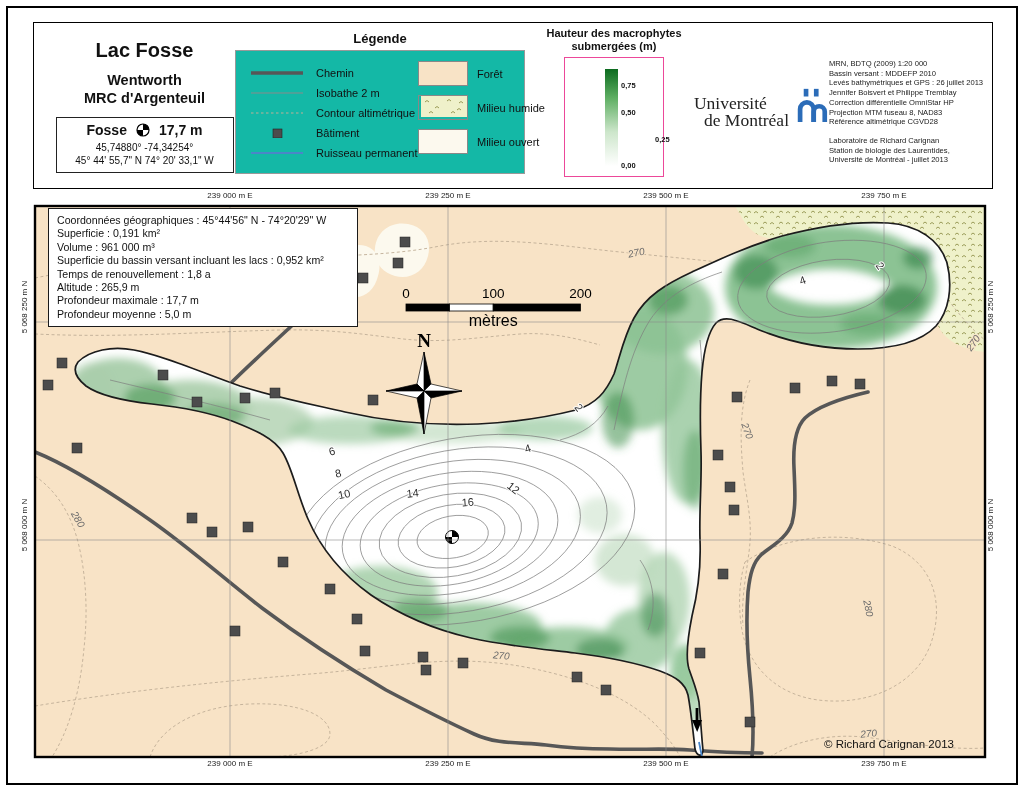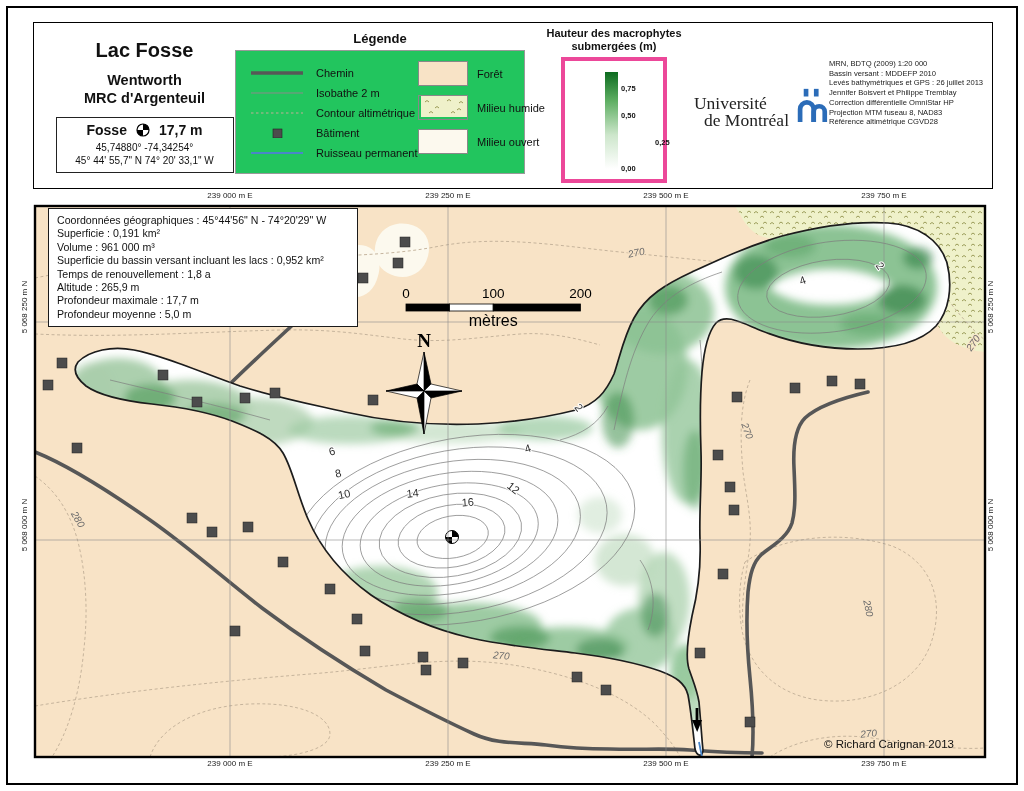--- a/index.html
+++ b/index.html
@@ -8,31 +8,31 @@
   
   .hdr{position:absolute;left:33px;top:22px;width:958px;height:165px;border:1.6px solid #000;background:#fff;z-index:20;}
   .title-block{position:absolute;left:8px;top:8px;width:205px;text-align:center;color:#111;}
   .lake-name{font-size:20px;font-weight:bold;margin-top:8px;}
   .sub-name{font-size:14.5px;font-weight:bold;line-height:18px;margin-top:9px;}
   .fosse-box{margin:10px auto 0 auto;width:172px;border:1.7px solid #222;padding:4px 2px 5px 2px;background:#fff;}
   .fosse-line{font-size:14px;font-weight:bold;display:flex;align-items:center;justify-content:center;gap:9px;}
   .coords{font-size:10px;margin-top:4px;line-height:12.5px;color:#111;}
   .legend-wrap{position:absolute;left:201px;top:8px;width:290px;}
   .legend-title{text-align:center;font-size:13px;font-weight:bold;color:#111;margin-bottom:4px;}
-  .legend-box{position:relative;border:1px solid #999;height:122px;background:#22c55e;}
+  .legend-box{position:relative;border:1px solid #999;height:122px;background:#14b8a6;}
   .leg-col-lines{position:absolute;left:12px;top:12px;}
   .leg-row{display:flex;align-items:center;height:20px;}
   .leg-sym{width:58px;margin-right:10px;display:flex;align-items:center;justify-content:center;}
   .leg-lab{font-size:11px;color:#111;white-space:nowrap;}
   .leg-col-areas{position:absolute;left:182px;top:10px;text-align:right;}
   .leg-arow{display:flex;align-items:center;margin-bottom:9px;}
   .leg-swatch{width:48px;height:23px;border:1px solid #888;margin-right:9px;flex:0 0 auto;}
   .macro-wrap{position:absolute;left:494px;top:4px;width:172px;text-align:center;}
   .macro-title{font-size:11px;font-weight:bold;line-height:13px;color:#111;}
-  .macro-box{position:relative;margin:4px auto 0 auto;width:98px;height:118px;border:4px solid #ec4899;background:#fff;}
+  .macro-box{position:relative;margin:4px auto 0 auto;width:98px;height:118px;border:1px solid #ec4899;background:#fff;}
   .macro-bar{position:absolute;left:40px;top:11px;width:13px;height:97px;background:linear-gradient(to top,#ffffff 0%,#cde6cb 35%,#5faf63 70%,#0c6b1f 100%);}
   .macro-tick{position:absolute;left:56px;font-size:7.5px;font-weight:bold;color:#111;transform:translateY(-50%);}
   .udem{position:absolute;left:645px;top:62px;width:150px;display:flex;align-items:flex-start;justify-content:flex-end;gap:6px;}
   .udem-text{font-family:"Liberation Serif",serif;font-size:17.5px;color:#222;text-align:left;line-height:17px;margin-top:10px;}
   .udem-text .l2{margin-left:10px;}
   .credits{position:absolute;left:795px;top:36px;width:160px;font-size:7.6px;line-height:9.7px;color:#1a1a1a;}
   .credits .par{margin-bottom:9px;}
   
   #map-svg{position:absolute;left:0;top:0;z-index:5;}
   .info-box{position:absolute;left:48px;top:208px;width:292px;background:#fff;border:1.8px solid #1a1a1a;padding:5px 8px;z-index:10;}
@@ -400,20 +400,25 @@
     <div class="credits">
       <div class="par" id="credit-sources">
           <div>MRN, BDTQ (2009) 1:20 000</div>
           <div>Bassin versant : MDDEFP 2010</div>
           <div>Levés bathymétriques et GPS : 26 juillet 2013</div>
           <div>Jennifer Boisvert et Philippe Tremblay</div>
           <div>Correction différentielle OmniStar HP</div>
           <div>Projection MTM fuseau 8, NAD83</div>
           <div>Référence altimétrique CGVD28</div>
         </div>
+      <div class="par" id="credit-lab">
+          <div>Laboratoire de Richard Carignan</div>
+          <div>Station de biologie des Laurentides,</div>
+          <div>Université de Montréal - juillet 2013</div>
+        </div>
     </div>
   </div>
 
   <div class="info-box" id="info-box">
       <div>Coordonnées géographiques : 45°44'56" N - 74°20'29" W</div>
       <div>Superficie : 0,191 km²</div>
       <div>Volume : 961 000 m³</div>
       <div>Superficie du bassin versant incluant les lacs : 0,952 km²</div>
       <div>Temps de renouvellement : 1,8 a</div>
       <div>Altitude : 265,9 m</div>

